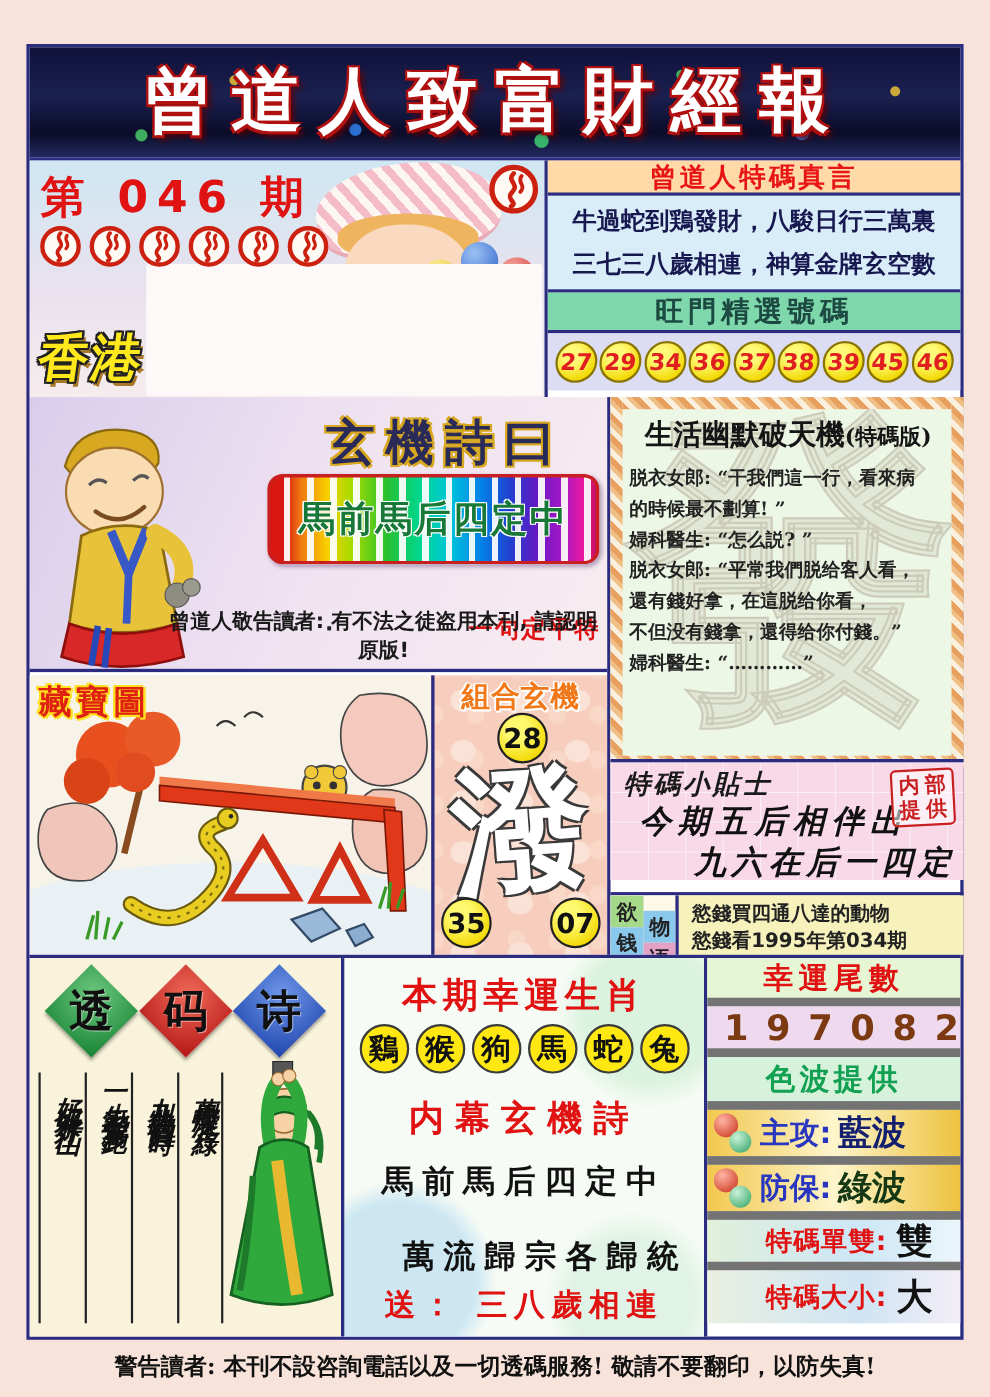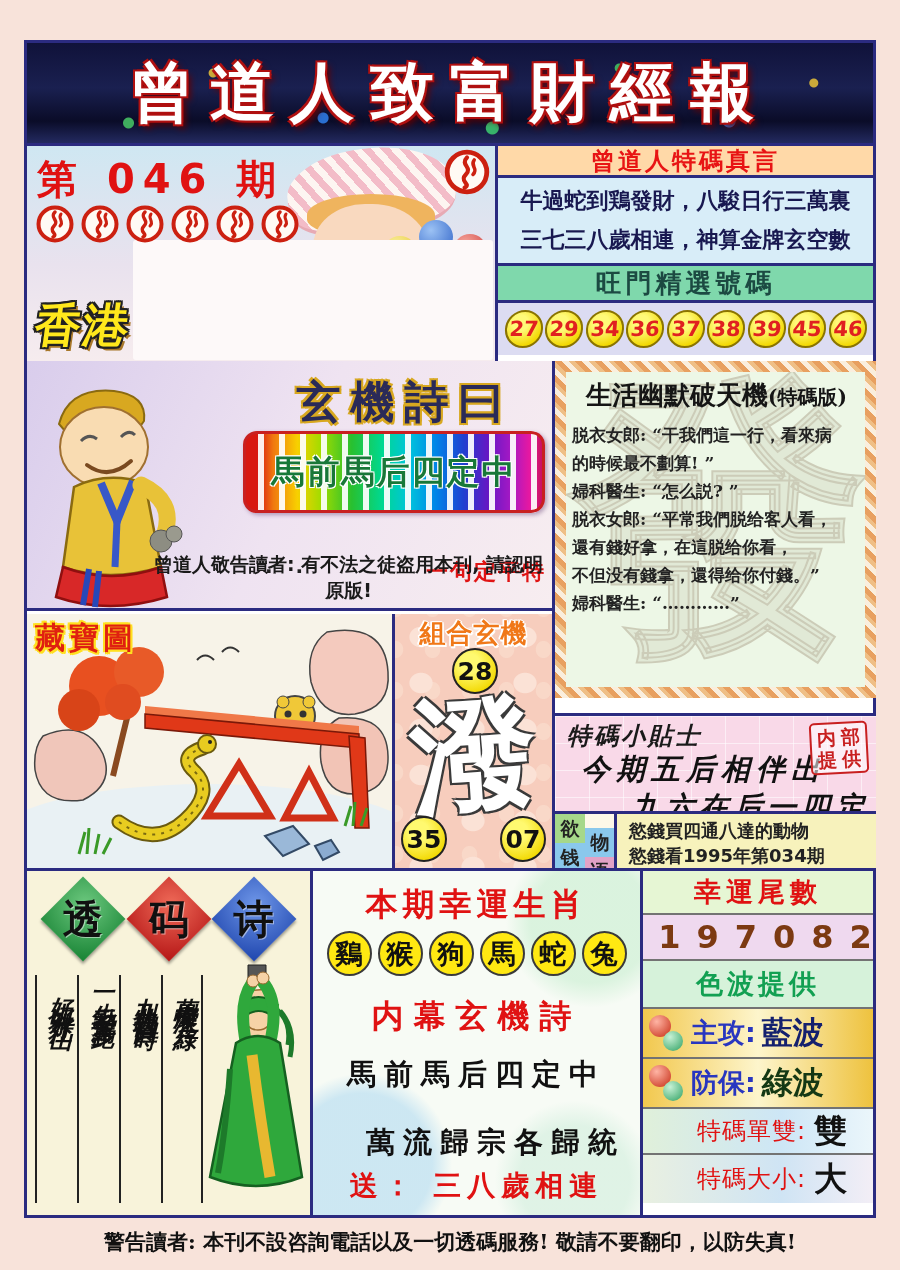--- a/index.html
+++ b/index.html
@@ -125,21 +125,21 @@
   .humor-inner { position:relative; width:100%; height:100%; padding:6px 4px 0 6px; }
   .humor-watermark { position:absolute; left:6px; top:-20px; font-size:300px; line-height:330px; font-weight:700;
     color:rgba(190,190,168,.25); -webkit-text-stroke:2px #ccccb8; z-index:0; }
   .humor-title { position:relative; z-index:1; text-align:center; font-size:26px; font-weight:900; color:#151515;
     font-family:"DejaVu Serif", serif; margin-bottom:8px; }
   .humor-title .suffix { font-size:20px; }
   .humor-line { position:relative; z-index:1; font-size:17px; line-height:28px; font-weight:700;
     color:#222; font-family:"DejaVu Serif", serif; }
   .humor-line:first-of-type { margin-top:26px; }
 
-  .tips { position:absolute; left:0; top:352px; width:321px; height:110px; border-top:3px solid #2b2b80;
+  .tips { position:absolute; left:0; top:329px; width:321px; height:110px; border-top:3px solid #2b2b80;
     background-color:#f9d9e8;
     background-image:linear-gradient(rgba(255,255,255,.55) 1px, transparent 1px),
                      linear-gradient(90deg, rgba(255,255,255,.55) 1px, transparent 1px);
     background-size:34px 27px; overflow:hidden; }
   .tips-title { position:absolute; left:12px; top:4px; font-size:24px; font-weight:900; font-style:italic;
     font-family:"DejaVu Serif", serif; color:#1a1a1a; letter-spacing:3px; }
   .tips-l1 { position:absolute; left:26px; top:34px; font-size:29px; font-weight:900; font-style:italic;
     font-family:"DejaVu Serif", serif; color:#111; letter-spacing:6px; }
   .tips-l2 { position:absolute; left:76px; top:72px; font-size:29px; font-weight:900; font-style:italic;
     font-family:"DejaVu Serif", serif; color:#111; letter-spacing:5px; }
@@ -193,40 +193,40 @@
     color:#e01212; letter-spacing:10px; }
   .zline1 { position:absolute; top:184px; width:100%; text-align:center; font-size:29px; font-weight:900;
     color:#111; letter-spacing:8px; font-family:"DejaVu Serif", serif; }
   .zline2 { position:absolute; top:252px; width:100%; text-align:center; font-size:29px; font-weight:900;
     color:#111; letter-spacing:8px; font-family:"DejaVu Serif", serif;margin-left:19px; }
   .zgift { position:absolute; top:296px; width:100%; text-align:center; font-size:28px; font-weight:900;
     color:#e01212; letter-spacing:6px; }
 
   .lucky { position:absolute; left:613px; top:0; width:233px; height:344px; border-left:3px solid #2b2b80;
     display:flex; flex-direction:column; }
-  .lrow { border-bottom:2px solid #737373; display:flex; align-items:center; justify-content:center; }
+  .lrow { border-bottom:8px solid #737373; display:flex; align-items:center; justify-content:center; }
   .lrow:last-child { border-bottom:none; }
   .lr1 { height:44px; background:#e6f6d4; font-size:27px; font-weight:900; color:#e01212; letter-spacing:5px; }
   .lr2 { height:46px; background:#efd9ef; font-size:32px; font-weight:900; color:#7c3a12;
     letter-spacing:16px; padding-left:30px; }
   .lr3 { height:48px; background:#d6f2da; font-size:27px; font-weight:900; color:#12a052; letter-spacing:4px; }
   .lr4, .lr5 { height:50px; background:linear-gradient(90deg,#f2c84e,#fdf5cc 50%,#eec23e);
     justify-content:flex-start; padding-left:4px; }
   .lr6 { height:46px; background:linear-gradient(90deg,#e0f0da,#cde6f6 60%,#ebf6fb); }
   .lr7 { height:48px; background:linear-gradient(90deg,#e9f0e1,#cfe4f4 60%,#f3eef6); }
   .wave-label { font-size:27px; font-weight:900; color:#2836c0; margin:0 6px 0 4px; }
   .wave-value { font-size:31px; font-weight:900; }
   .wave-value.blue { color:#14206e; }
   .wave-value.green { color:#143814; }
   .pair-icon { position:relative; width:40px; height:40px; flex:0 0 auto; }
   .pair-icon .p1 { position:absolute; left:2px; top:2px; width:22px; height:22px; border-radius:50%;
     background:radial-gradient(circle at 35% 30%,#ffb4a4,#c62c14); }
   .pair-icon .p2 { position:absolute; left:16px; top:18px; width:20px; height:20px; border-radius:50%;
     background:radial-gradient(circle at 35% 30%,#c8f2d6,#2da062); }
-  .se-label { font-size:24px; font-weight:400; color:#e01212; letter-spacing:1px;margin-left:28px; }
+  .se-label { font-size:24px; font-weight:700; color:#e01212; letter-spacing:1px;margin-left:28px; }
   .se-value { font-size:33px; font-weight:900; color:#111; margin-left:8px; }
 
   .warning { position:absolute; left:0; top:1228px; width:900px; text-align:center;
     font-size:21px; font-weight:900; color:#111; font-family:"DejaVu Serif", serif; }
 </style>
 </head>
 <body>
 
 <div class="frame">
 

